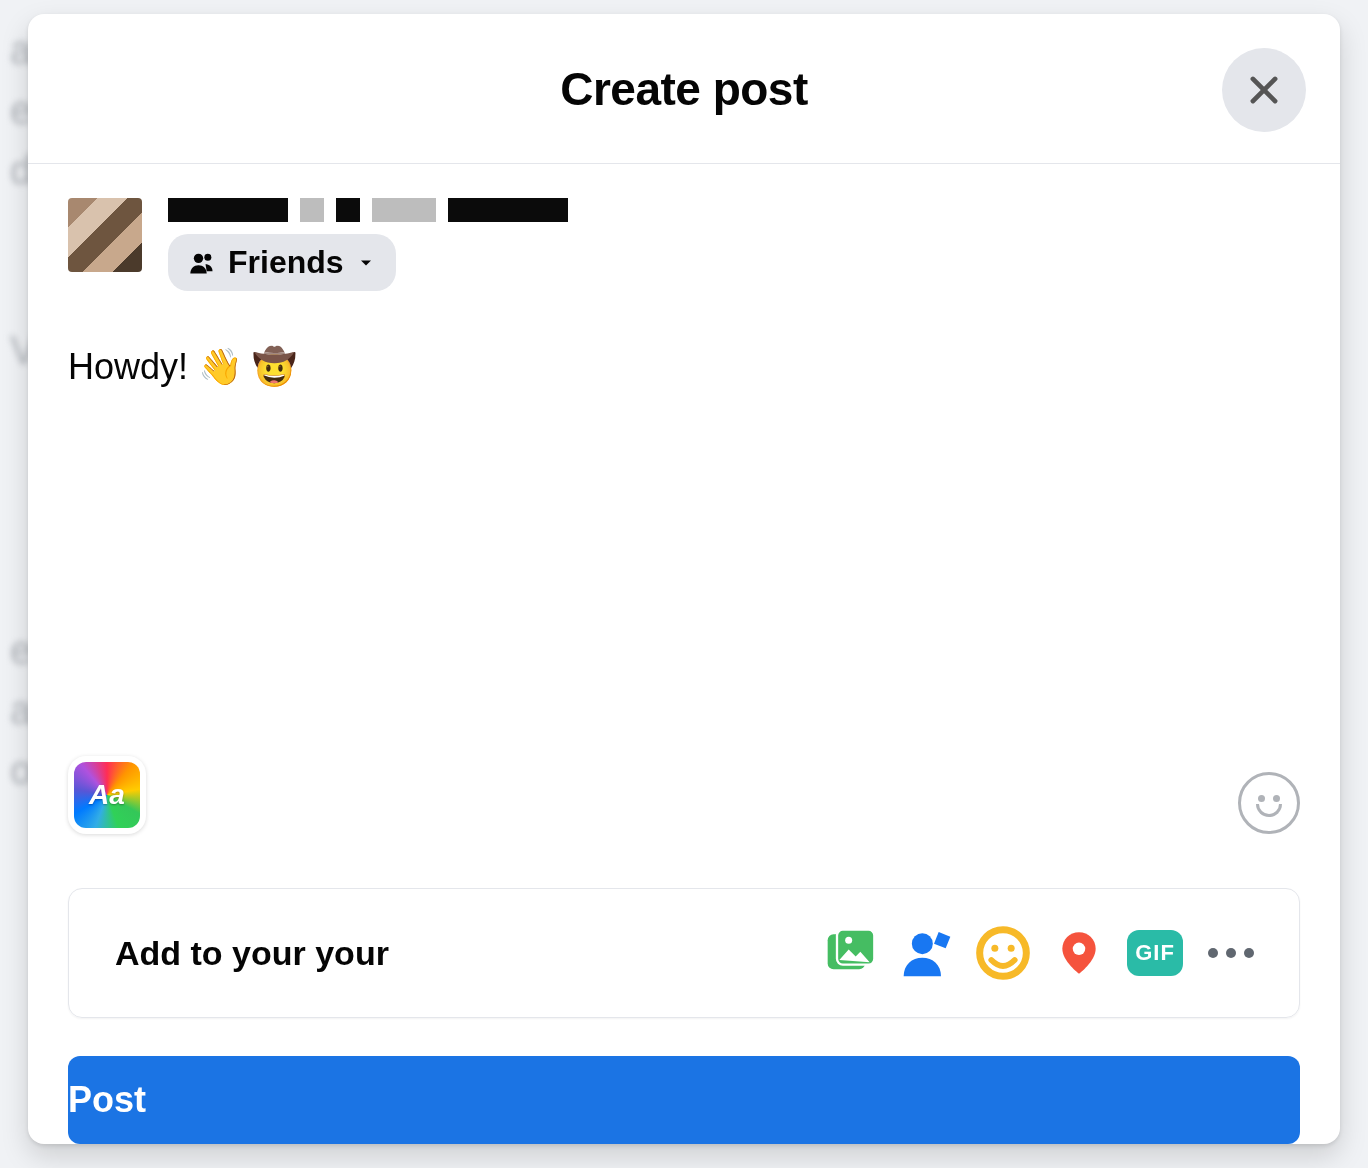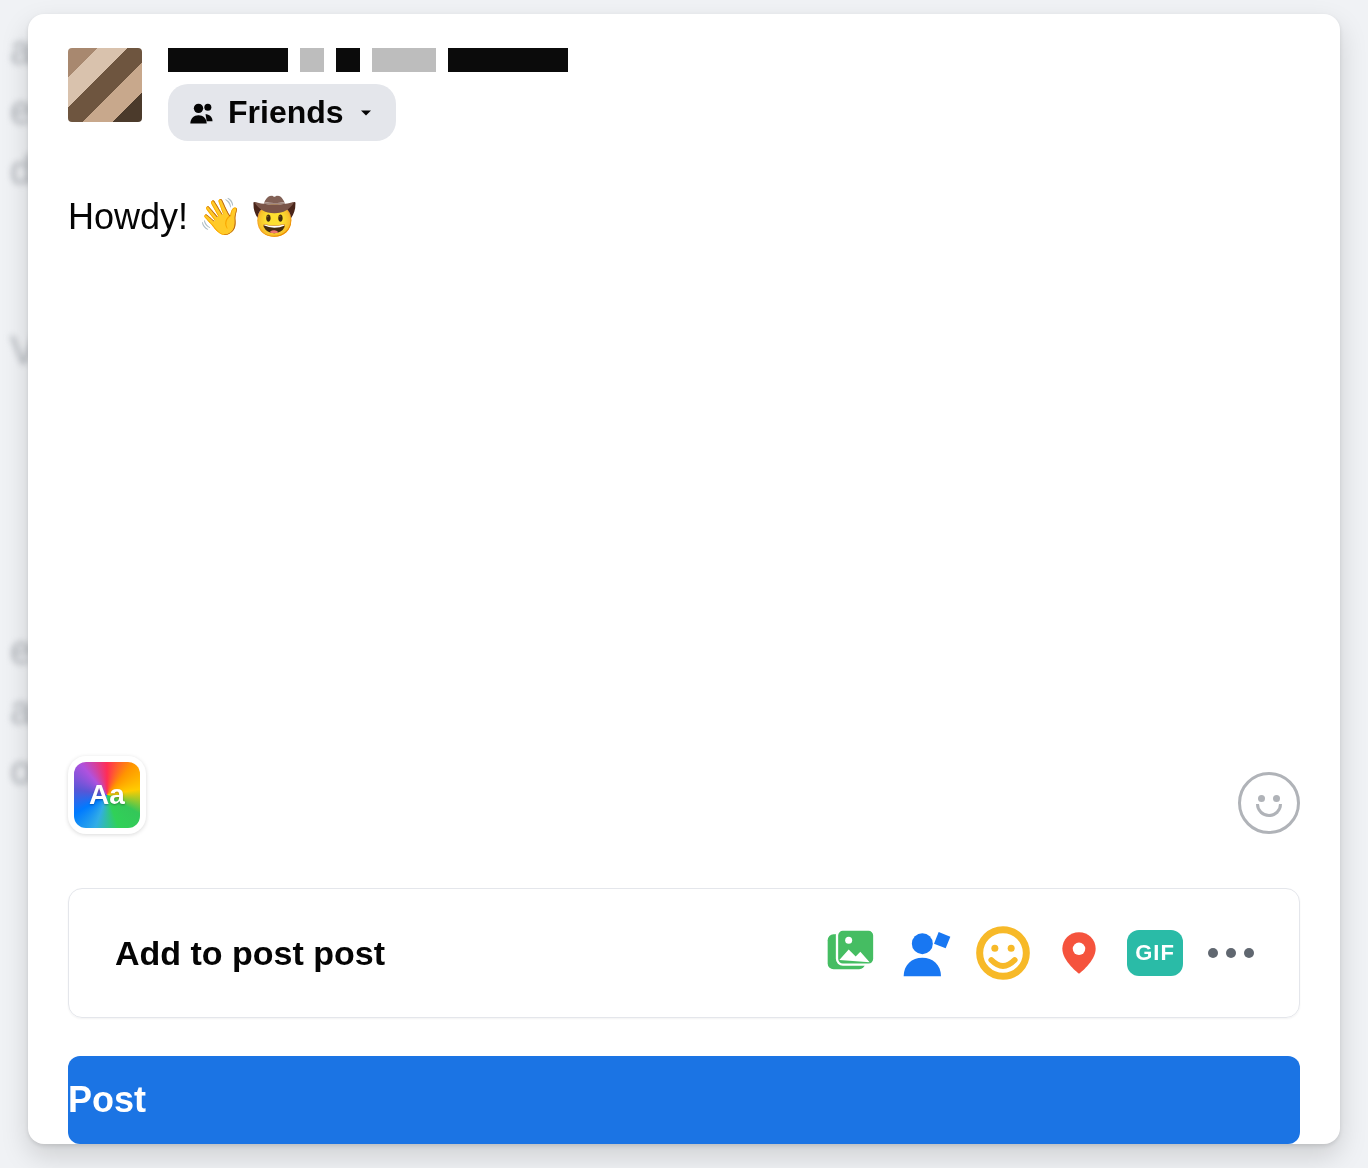--- a/index.html
+++ b/index.html
@@ -116,20 +116,21 @@
 
   .bg-picker {
     position:absolute;
     left:40px; bottom:30px;
     width:78px; height:78px;
     border-radius:18px;
     background:#fff;
     box-shadow:0 1px 4px rgba(0,0,0,.15);
     padding:6px;
     cursor:pointer;
+    font-style:italic;
   }
   .bg-picker-inner {
     width:100%; height:100%;
     border-radius:12px;
     background: conic-gradient(#ff2d55, #ff9500, #ffcc00, #34c759, #30d158, #32ade6, #007aff, #5856d6, #af52de, #ff2d55);
     display:flex; align-items:center; justify-content:center;
     color:#fff; font-weight:800; font-size:28px;
     text-shadow:0 1px 2px rgba(0,0,0,.3);
   }
 
@@ -191,20 +192,29 @@
 </style>
 </head>
 <body>
 
 <div class="bg-noise">
 a<br>e<br>d<br><br><br>V<br><br><br><br><br>e<br>a<br>oi
 </div>
 
 <div class="modal">
 
+  <div class="modal-header">
+    <div class="modal-title">Create post</div>
+    <div class="close-btn">
+      <svg viewBox="0 0 24 24" fill="none" stroke="#555" stroke-width="3" stroke-linecap="round">
+        <line x1="5" y1="5" x2="19" y2="19"></line>
+          <line x1="19" y1="5" x2="5" y2="19"></line>
+      </svg>
+    </div>
+  </div>
 
   <div class="body">
 
     <div class="author">
       <div class="avatar"></div>
       <div class="author-meta">
         <div class="author-name">
           <div class="name-bar dark" style="width:120px"></div>
           <div class="name-bar light" style="width:24px"></div>
           <div class="name-bar dark" style="width:24px"></div>
@@ -234,21 +244,21 @@
 
     <div class="emoji-picker-btn">
       <span class="eye l"></span>
       <span class="eye r"></span>
       <span class="mouth"></span>
     </div>
 
   </div>
 
   <div class="addto">
-    <div class="addto-label">Add to post post</div>
+    <div class="addto-label">Add to your your</div>
     <div class="addto-icons">
 
       <div class="slot">
         <svg viewBox="0 0 48 48" width="56" height="56">
           <rect x="4" y="8" width="32" height="30" rx="5" fill="#45bd62"></rect>
           <rect x="12" y="4" width="32" height="30" rx="5" fill="#45bd62" stroke="#fff" stroke-width="2"></rect>
           <circle cx="22" cy="13" r="3" fill="#fff"></circle>
           <path d="M14 30 l8 -9 l6 6 l4 -4 l8 9 z" fill="#fff"></path>
         </svg>
       </div>

